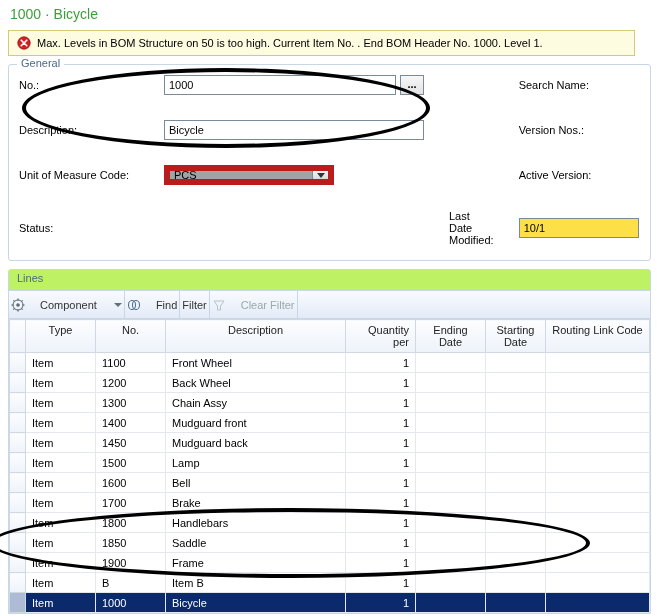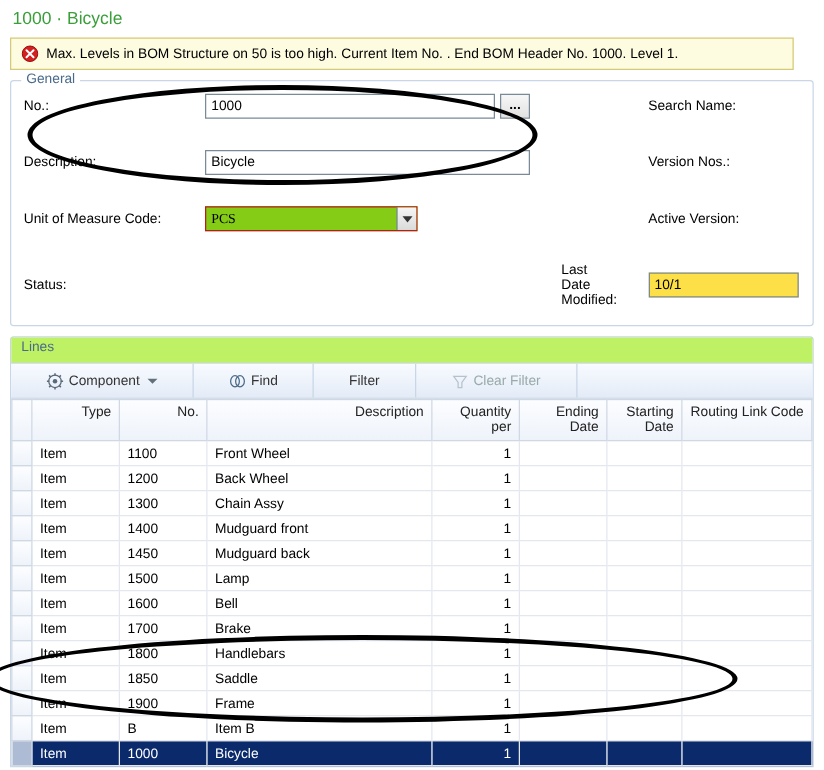--- a/index.html
+++ b/index.html
@@ -73,25 +73,24 @@
     border: 1px solid #7a8a99;
     background: linear-gradient(#f7f7f7,#e2e2e2);
     font-weight: bold;
     font-size: 11px;
     text-align: center;
     line-height: 16px;
     cursor: default;
   }
   .select-wrap {
     display:flex; align-items:stretch;
-    border: 1px solid #b91c1c;
+    border: 6px solid #b91c1c;
     height: 20px;
-    background:#84cc16;
+    background:#a3a3a3;
     width: 170px;
-    font-family: Liberation Serif, serif;
   }
   .select-wrap.wide { width: 250px; }
   .select-wrap .sel-content { flex:1; padding:1px 4px; display:flex; align-items:center; gap:4px; overflow:hidden; white-space:nowrap; }
   .select-wrap .sel-btn {
     width: 16px;
     background: linear-gradient(#f5f5f5,#dadada);
     border-left:1px solid #7a8a99;
     display:flex; align-items:center; justify-content:center;
   }
   .triangle-down {
@@ -113,41 +112,41 @@
     background:#bef264;
     border-bottom: 1px solid #c8d6e8;
   }
   .toolbar {
     display:flex; align-items:stretch;
     background: linear-gradient(#f8fbff 0%, #eef3fb 50%, #e3ebf7 100%);
     border-bottom: 1px solid #c8d6e8;
     height: 28px;
   }
   .toolbar .tbtn {
-    display:flex; align-items:center; gap:4px;
-    padding: 0 28px;
+    display:flex; align-items:center; gap:15px;
+    padding: 0 2px;
     border-right: 1px solid #c8d6e8;
     color:#333;
     font-size:11px;
   }
   .toolbar .tbtn.disabled { color:#9aa; }
   .tbtn-drop {
     width:0;height:0;border-left:4px solid transparent;border-right:4px solid transparent;border-top:4px solid #62707c;
     margin-left:2px;
   }
   .gear-icon, .find-icon, .clear-icon {
     display:inline-block; width:14px; height:14px;
   }
   .grid {
     width:100%;
     border-collapse: collapse;
     font-size:11px;
   }
   .grid th {
-    text-align:right;
+    text-align:center;
     font-weight:normal;
     background: linear-gradient(#fcfdff,#eef3fa);
     border: 1px solid #d0d8e4;
     padding: 4px 6px;
     color:#222;
     vertical-align: top;
     height: 32px;
   }
   .grid td {
     border: 1px solid #e4e8ee;

